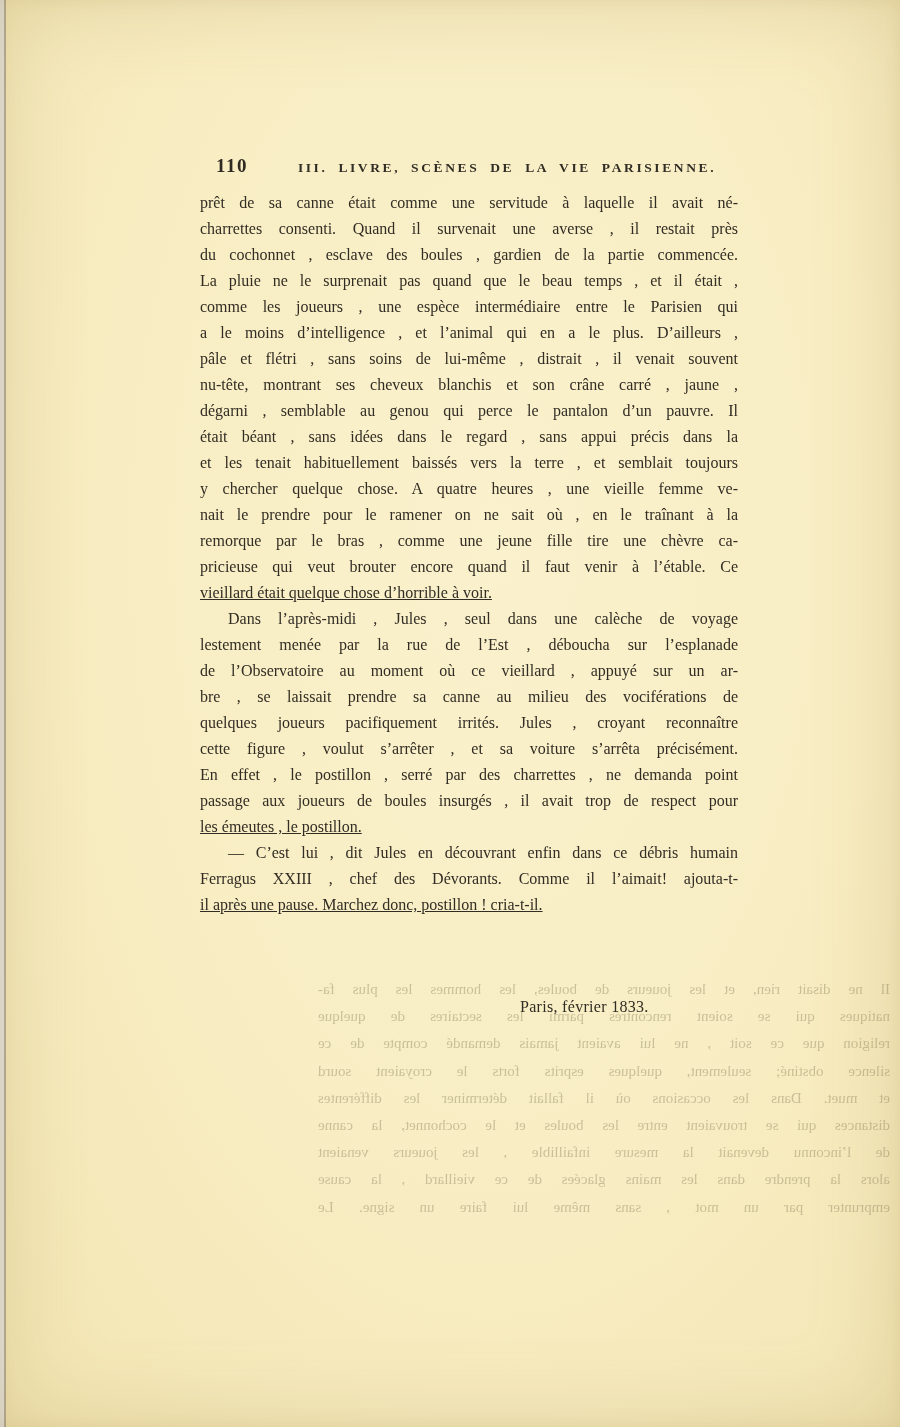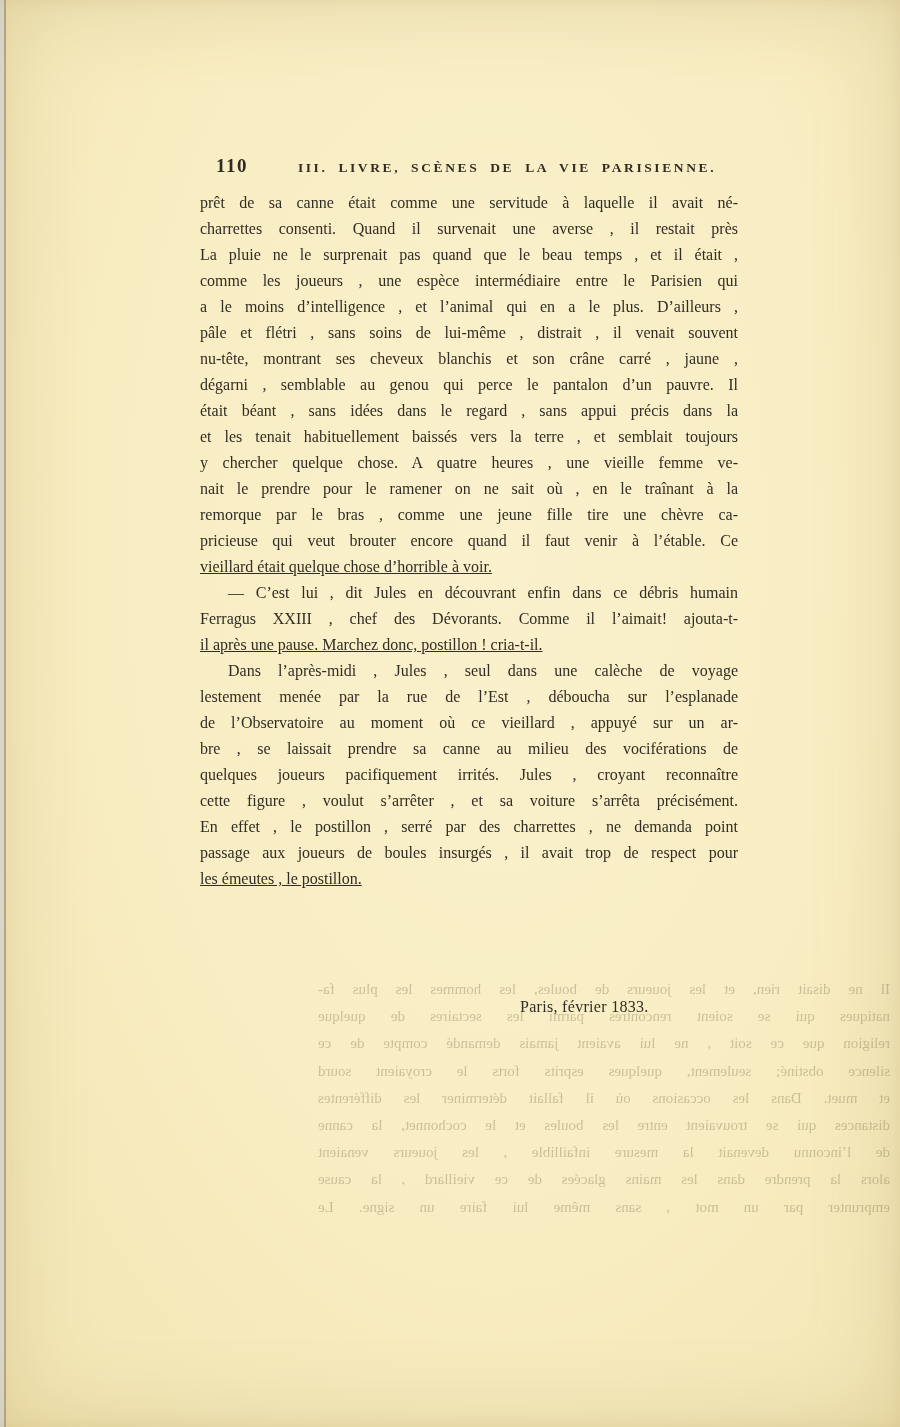--- a/index.html
+++ b/index.html
@@ -54,49 +54,50 @@
   <div class="scan-edge-line"></div>
 
   <div class="page-number">110</div>
 
   <div class="running-header">III. LIVRE, SCÈNES DE LA VIE PARISIENNE.</div>
 
   <div class="body-text">
     <div class="para">
         <div class="line">prêt de sa canne était comme une servitude à laquelle il avait né-</div>
         <div class="line">charrettes consenti. Quand il survenait une averse , il restait près</div>
+        <div class="line">du cochonnet , esclave des boules , gardien de la partie commencée.</div>
         <div class="line">La pluie ne le surprenait pas quand que le beau temps , et il était ,</div>
         <div class="line">comme les joueurs , une espèce intermédiaire entre le Parisien qui</div>
         <div class="line">a le moins d’intelligence , et l’animal qui en a le plus. D’ailleurs ,</div>
         <div class="line">pâle et flétri , sans soins de lui-même , distrait , il venait souvent</div>
         <div class="line">nu-tête, montrant ses cheveux blanchis et son crâne carré , jaune ,</div>
         <div class="line">dégarni , semblable au genou qui perce le pantalon d’un pauvre. Il</div>
         <div class="line">était béant , sans idées dans le regard , sans appui précis dans la</div>
         <div class="line">et les tenait habituellement baissés vers la terre , et semblait toujours</div>
         <div class="line">y chercher quelque chose. A quatre heures , une vieille femme ve-</div>
         <div class="line">nait le prendre pour le ramener on ne sait où , en le traînant à la</div>
         <div class="line">remorque par le bras , comme une jeune fille tire une chèvre ca-</div>
         <div class="line">pricieuse qui veut brouter encore quand il faut venir à l’étable. Ce</div>
         <div class="line last">vieillard était quelque chose d’horrible à voir.</div>
       </div>
     <div class="para indent">
-        <div class="line">— C’est lui , dit Jules en découvrant enfin dans ce débris humain</div>
-        <div class="line">Ferragus XXIII , chef des Dévorants. Comme il l’aimait! ajouta-t-</div>
-        <div class="line last">il après une pause. Marchez donc, postillon ! cria-t-il.</div>
-      </div>
-    <div class="para indent">
         <div class="line">Dans l’après-midi , Jules , seul dans une calèche de voyage</div>
         <div class="line">lestement menée par la rue de l’Est , déboucha sur l’esplanade</div>
         <div class="line">de l’Observatoire au moment où ce vieillard , appuyé sur un ar-</div>
         <div class="line">bre , se laissait prendre sa canne au milieu des vociférations de</div>
         <div class="line">quelques joueurs pacifiquement irrités. Jules , croyant reconnaître</div>
         <div class="line">cette figure , voulut s’arrêter , et sa voiture s’arrêta précisément.</div>
         <div class="line">En effet , le postillon , serré par des charrettes , ne demanda point</div>
         <div class="line">passage aux joueurs de boules insurgés , il avait trop de respect pour</div>
         <div class="line last">les émeutes , le postillon.</div>
+      </div>
+    <div class="para indent">
+        <div class="line">— C’est lui , dit Jules en découvrant enfin dans ce débris humain</div>
+        <div class="line">Ferragus XXIII , chef des Dévorants. Comme il l’aimait! ajouta-t-</div>
+        <div class="line last">il après une pause. Marchez donc, postillon ! cria-t-il.</div>
       </div>
   </div>
 
   <div class="dateline">Paris, février 1833.</div>
 
   <div class="bleedthrough">
       <div class="line">Il ne disait rien, et les joueurs de boules, les hommes les plus fa-</div>
       <div class="line">natiques qui se soient rencontrés parmi les sectaires de quelque</div>
       <div class="line">religion que ce soit , ne lui avaient jamais demandé compte de ce</div>
       <div class="line">silence obstiné; seulement, quelques esprits forts le croyaient sourd</div>

